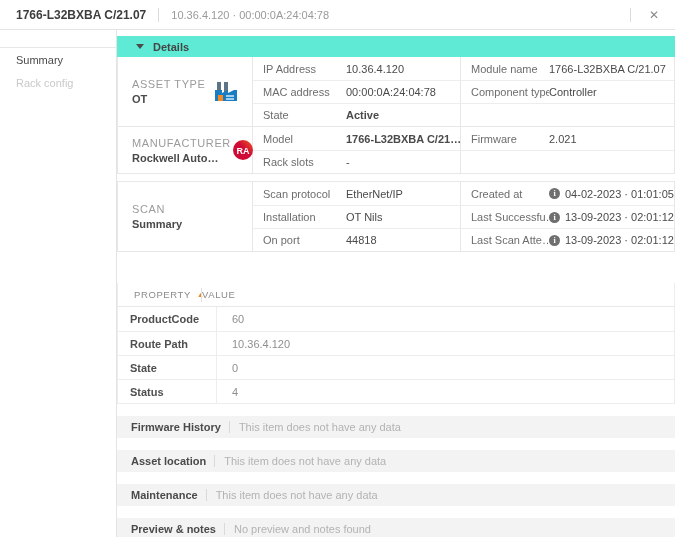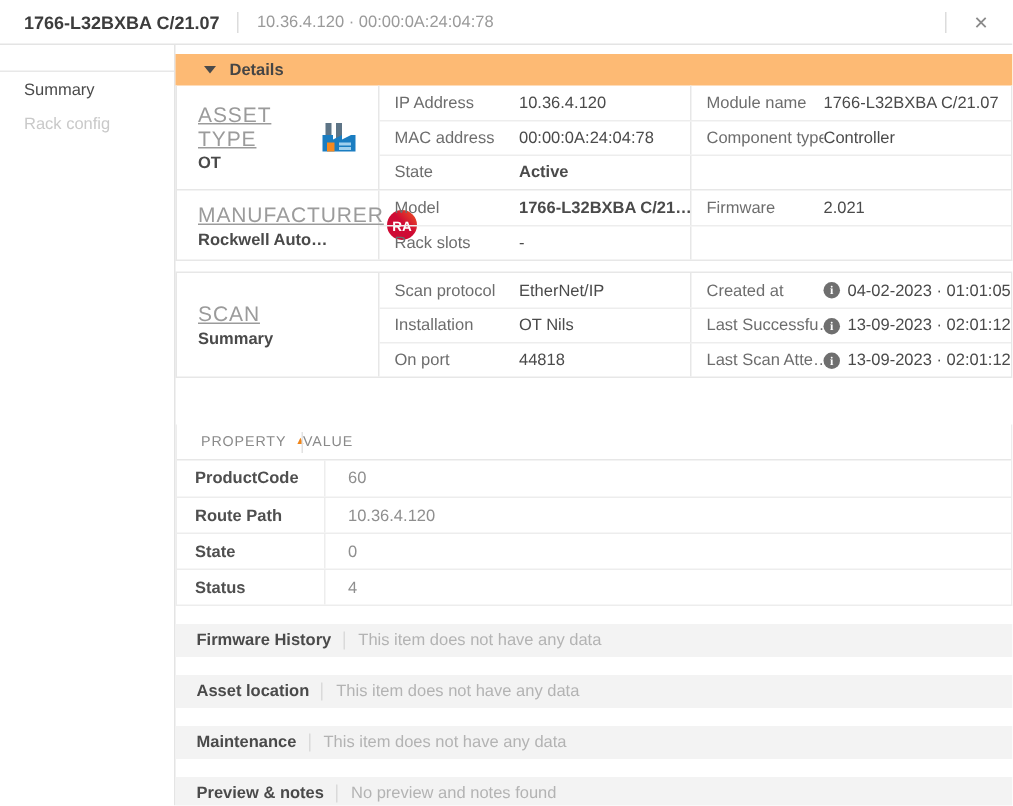--- a/index.html
+++ b/index.html
@@ -17,32 +17,32 @@
   .body-wrap { display:flex; height:507px; }
 
   
   .sidebar { width:117px; border-right:1px solid #e4e4e4; background:#fff; flex:none; padding-top:17px; }
   .side-rule { height:1px; background:#e8e8e8; }
   .side-item { font-size:11px; padding:6px 16px 5px; cursor:pointer; color:#c9c9c9; }
   .side-item.active { color:#4a4a4a; }
 
   
   .main { flex:1; padding:6px 12px 0 0; }
-  .section-band { height:21px; background:#fdba74; display:flex; align-items:center; padding-left:19px; cursor:pointer; }
+  .section-band { height:21px; background:#5eead4; display:flex; align-items:center; padding-left:19px; cursor:pointer; }
   .chev { width:0; height:0; border-left:4px solid transparent; border-right:4px solid transparent; border-top:5px solid #4a4a4a; margin-right:9px; }
   .band-label { font-size:11px; font-weight:bold; color:#454545; }
 
   
   .detail-block { border:1px solid #e7e7e7; border-top:none; }
   .detail-block.gap { margin-top:7px; border-top:1px solid #e7e7e7; }
   .dgroup { display:flex; }
   .dgroup + .dgroup { border-top:1px solid #e7e7e7; }
   .dgroup-left { width:135px; flex:none; border-right:1px solid #e7e7e7; display:flex; align-items:center; justify-content:space-between; padding:0 12px 0 14px; }
   .cat { }
-  .cat-label { font-size:14px; letter-spacing:.6px; color:#9b9b9b; margin-bottom:3px;text-decoration:underline; }
+  .cat-label { font-size:11px; letter-spacing:.6px; color:#9b9b9b; margin-bottom:3px; }
   .cat-value { font-size:11px; font-weight:bold; color:#4a4a4a; }
   .drows { flex:1; display:flex; flex-direction:column; }
   .drow { display:flex; height:23px; }
   .drow + .drow { border-top:1px solid #ededed; }
   .dcell-mid { width:208px; flex:none; border-right:1px solid #e7e7e7; display:flex; align-items:center; padding-left:10px; }
   .dcell-right { flex:1; display:flex; align-items:center; padding-left:10px; }
   .flabel { width:83px; flex:none; font-size:11px; color:#6d6d6d; white-space:nowrap; overflow:hidden; }
   .flabel-r { width:78px; flex:none; font-size:11px; color:#6d6d6d; white-space:nowrap; overflow:hidden; }
   .fvalue { font-size:11px; color:#4a4a4a; white-space:nowrap; }
   .fvalue.bold { font-weight:bold; }

